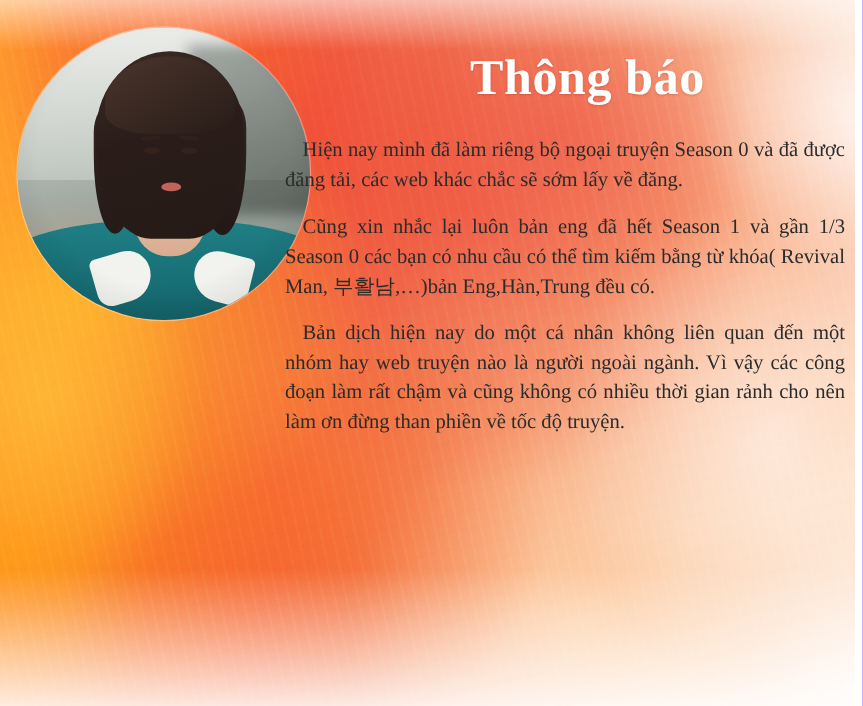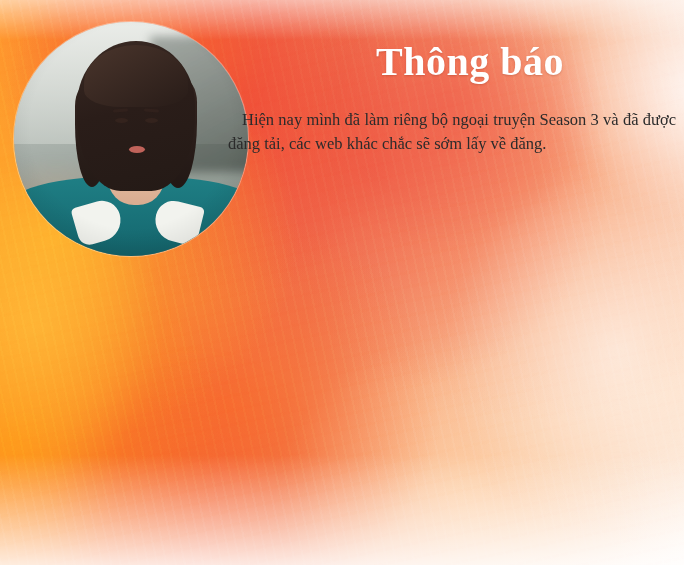--- a/index.html
+++ b/index.html
@@ -287,16 +287,18 @@
       <div class="photo-eye-l"></div>
       <div class="photo-eye-r"></div>
       <div class="photo-lips"></div>
       <div class="photo-vignette"></div>
     </div>
   </div>
 
   <div class="title">Thông báo</div>
 
   <div class="body-text">
-    <p class="para">Hiện nay mình đã làm riêng bộ ngoại truyện Season 3 và đã được đăng tải, các web khác chắc sẽ sớm lấy về đăng.</p>
+    <p class="para">Hiện nay mình đã làm riêng bộ ngoại truyện Season 0 và đã được đăng tải, các web khác chắc sẽ sớm lấy về đăng.</p>
+    <p class="para">Cũng xin nhắc lại luôn bản eng đã hết Season 1 và gần 1/3 Season 0 các bạn có nhu cầu có thể tìm kiếm bằng từ khóa( Revival Man, 부활남,…)bản Eng,Hàn,Trung đều có.</p>
+    <p class="para">Bản dịch hiện nay do một cá nhân không liên quan đến một nhóm hay web truyện nào là người ngoài ngành. Vì vậy các công đoạn làm rất chậm và cũng không có nhiều thời gian rảnh cho nên làm ơn đừng than phiền về tốc độ truyện.</p>
   </div>
 
 </div>
 
 </body></html>

